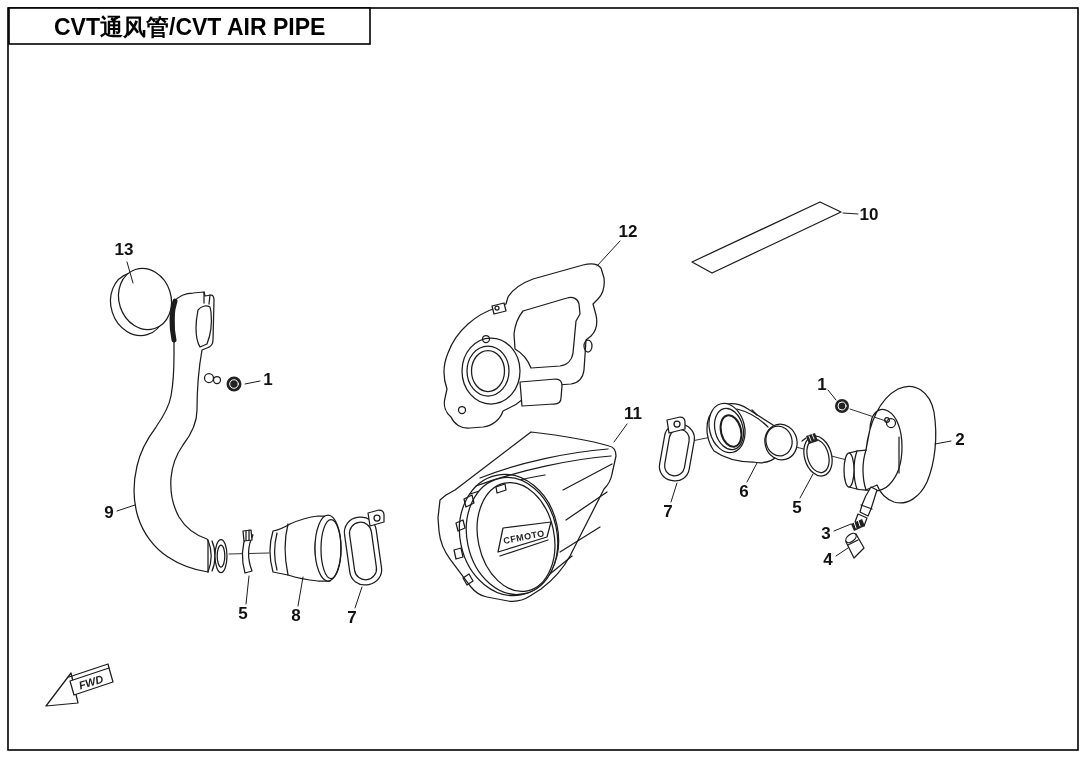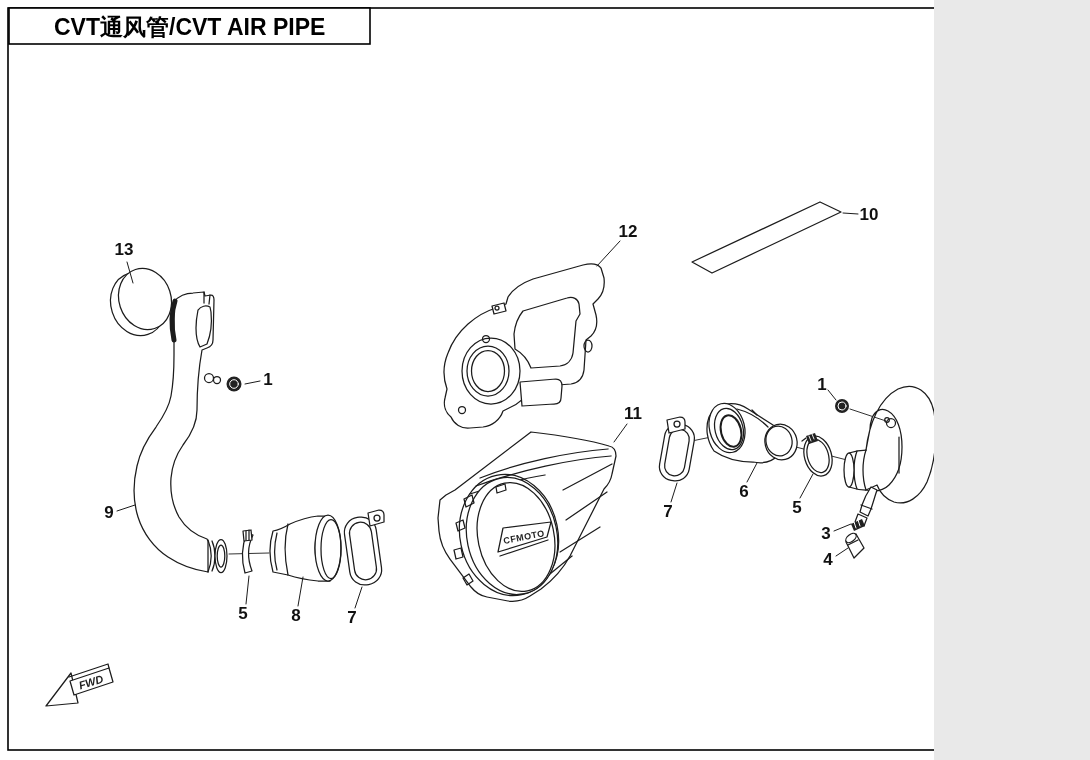--- a/index.html
+++ b/index.html
@@ -1,17 +1,17 @@
 <!DOCTYPE html>
 <html><head>
 <meta charset="utf-8">
 <style>
   html,body{margin:0;padding:0;background:#e9e9e9;}
   .page{
-    position:relative;width:934px;height:760px;background:#ffffff;
+    position:relative;width:1090px;height:760px;background:#ffffff;
     font-family:"Liberation Sans",sans-serif;overflow:hidden;
   }
   svg{position:absolute;left:0;top:0;}
   .callout{
     font-family:"Liberation Sans",sans-serif;
     font-weight:bold;font-size:17px;fill:#111;text-anchor:middle;
     stroke:none;
   }
   .title-text{
     font-family:"Liberation Sans","DejaVu Sans",sans-serif;

